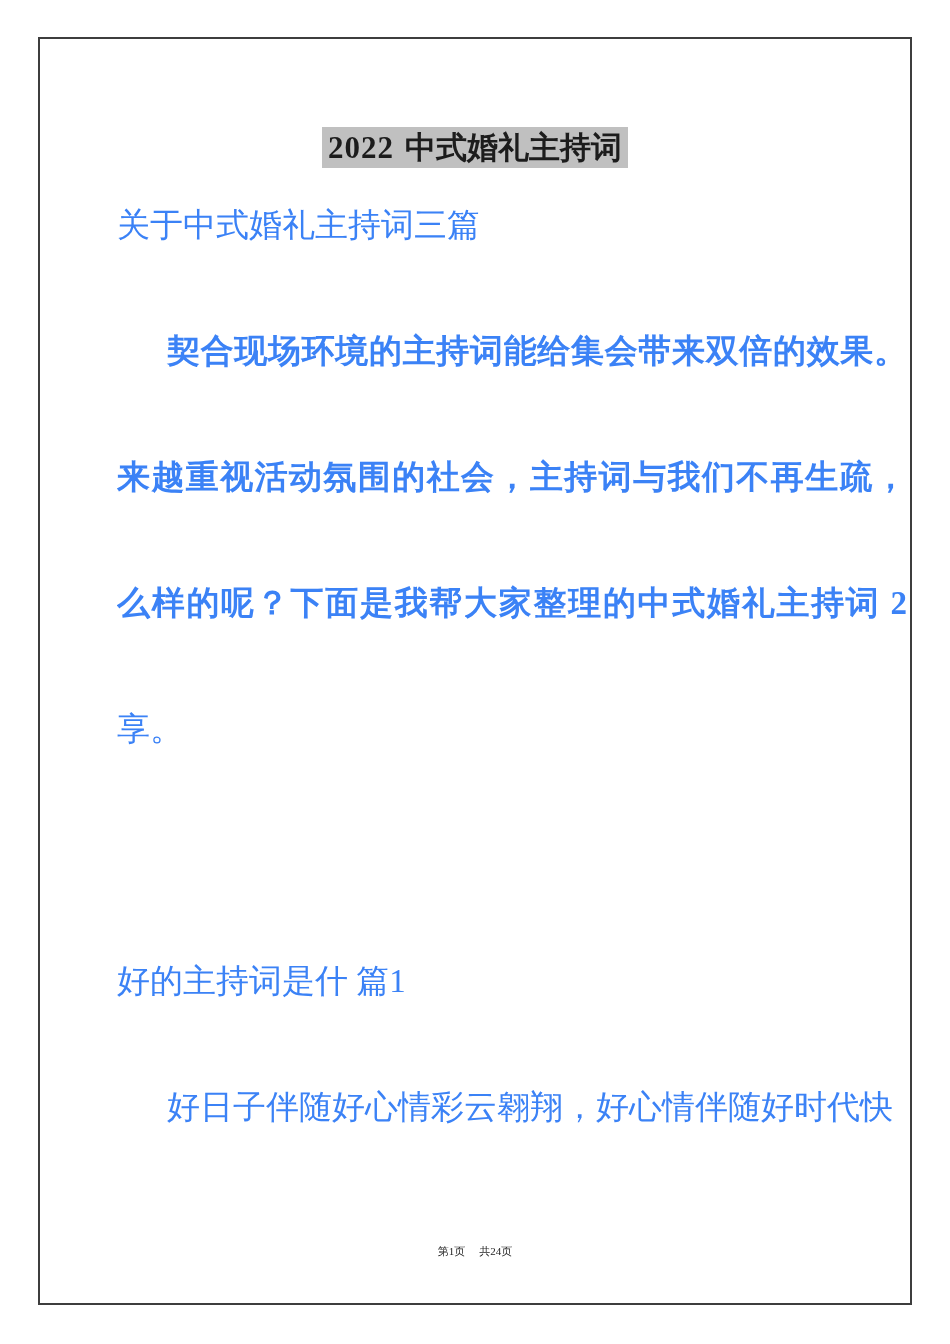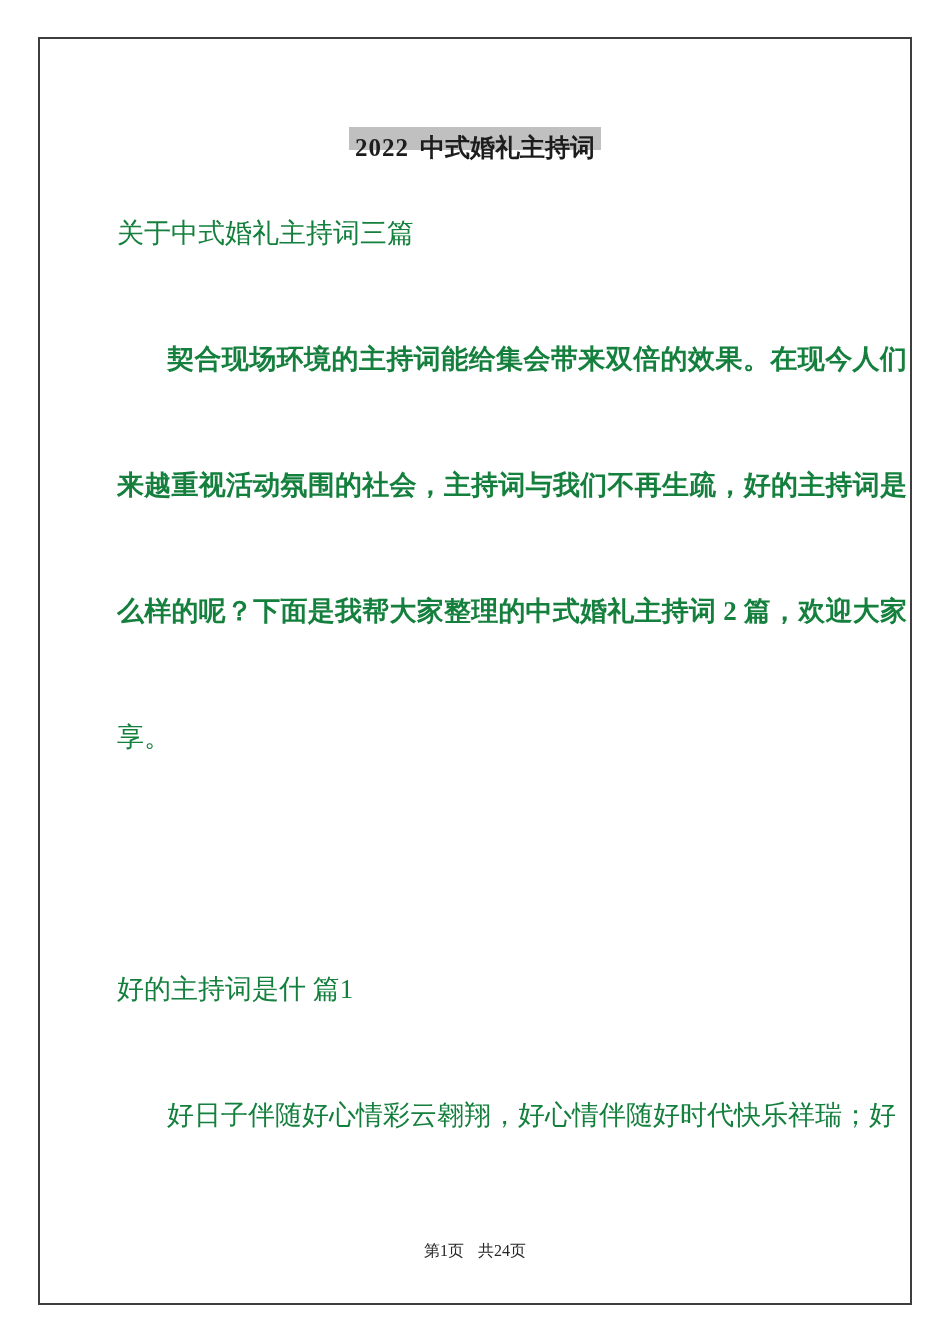--- a/index.html
+++ b/index.html
@@ -27,61 +27,61 @@
   .title-line {
     position: absolute;
     left: 0;
     right: 0;
     top: 88px;
     text-align: center;
   }
   .title-highlight {
     display: inline-block;
     background: #c0c0c0;
-    height: 23px;
+    height: 41px;
     line-height: 41px;
     padding: 0 6px;
-    font-size: 25px;
+    font-size: 31px;
     font-weight: bold;
     white-space: nowrap;
   }
   .title-year {
     letter-spacing: 1px;
   }
   .title-text {
     margin-left: 11px;
   }
   .body-text {
     position: absolute;
     left: 77px;
-    top: 131px;
+    top: 123px;
     width: 790px;
-    font-size: 27px;
-    color: #15803d;
+    font-size: 33px;
+    color: #3b82f6;
   }
   .line {
     height: 126px;
     line-height: 126px;
     overflow: hidden;
   }
   .line.indent {
     text-indent: 50px;
   }
   .line.stretch {
     text-align: justify;
     text-align-last: justify;
     font-weight: bold;
   }
   .page-footer {
     position: absolute;
     left: 0;
     right: 0;
     top: 1202px;
     text-align: center;
-    font-size: 16px;
+    font-size: 11px;
     color: #262626;
     line-height: 20px;
   }
   .footer-total {
     margin-left: 14px;
   }
 </style>
 </head>
 <body>
 

